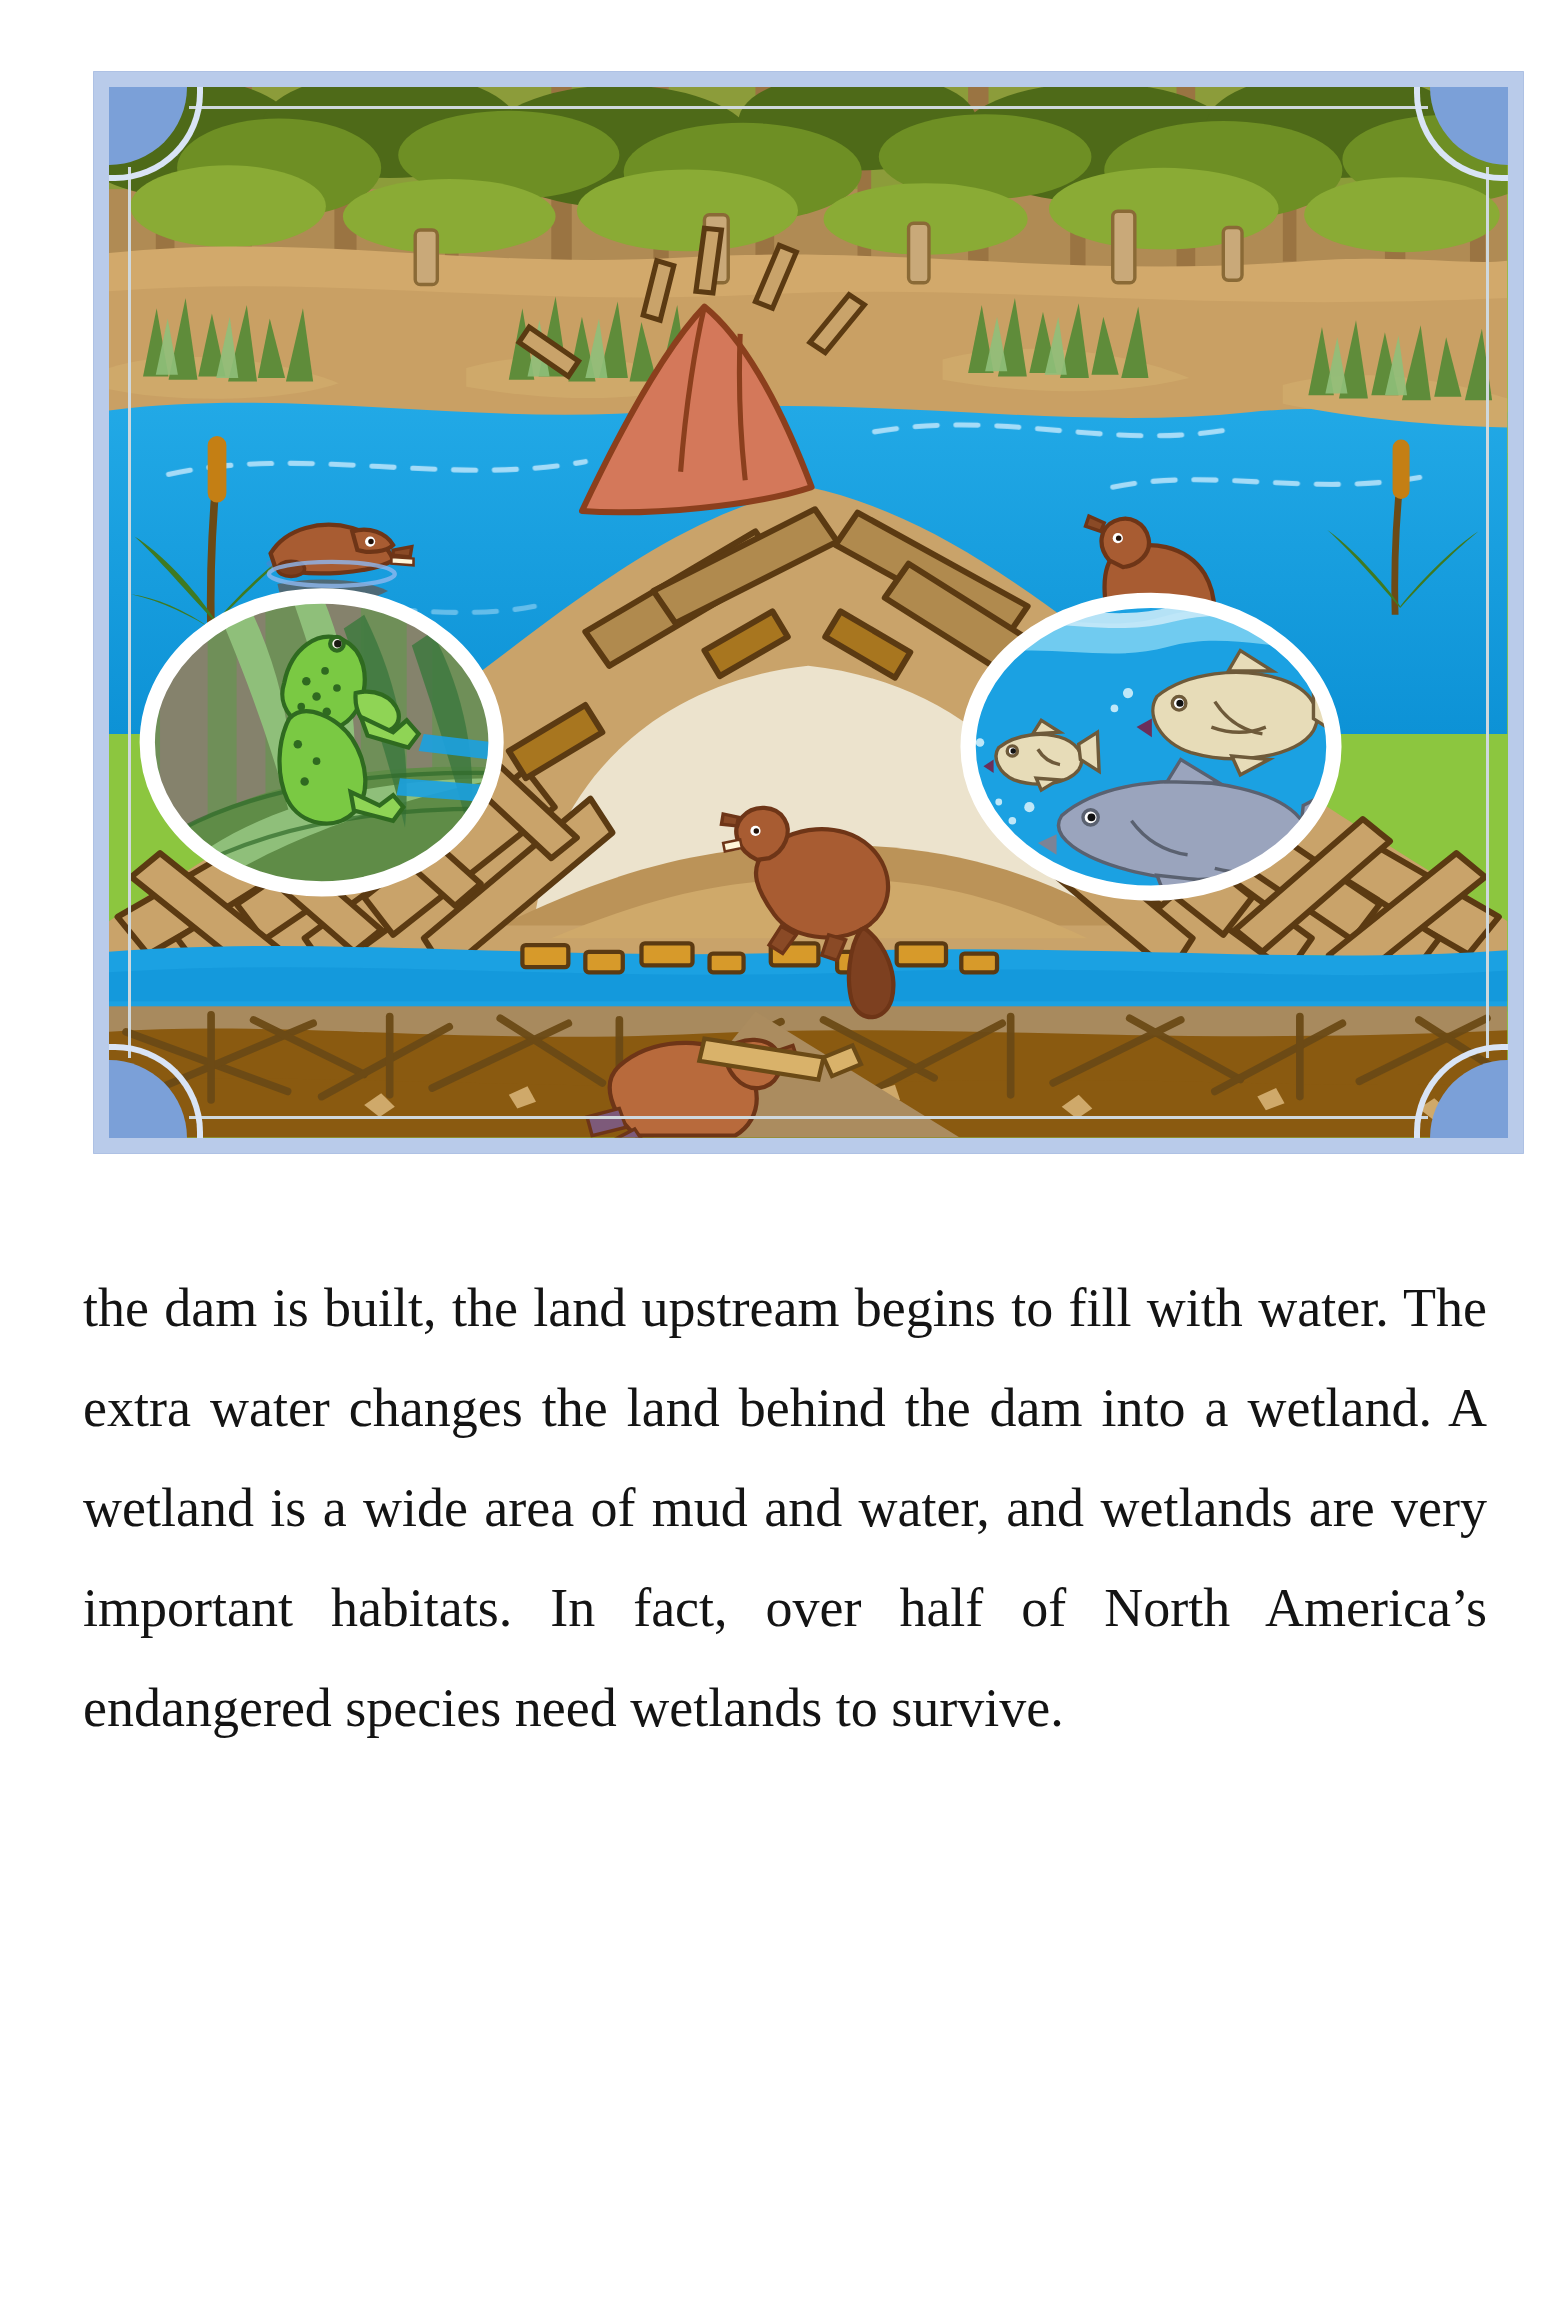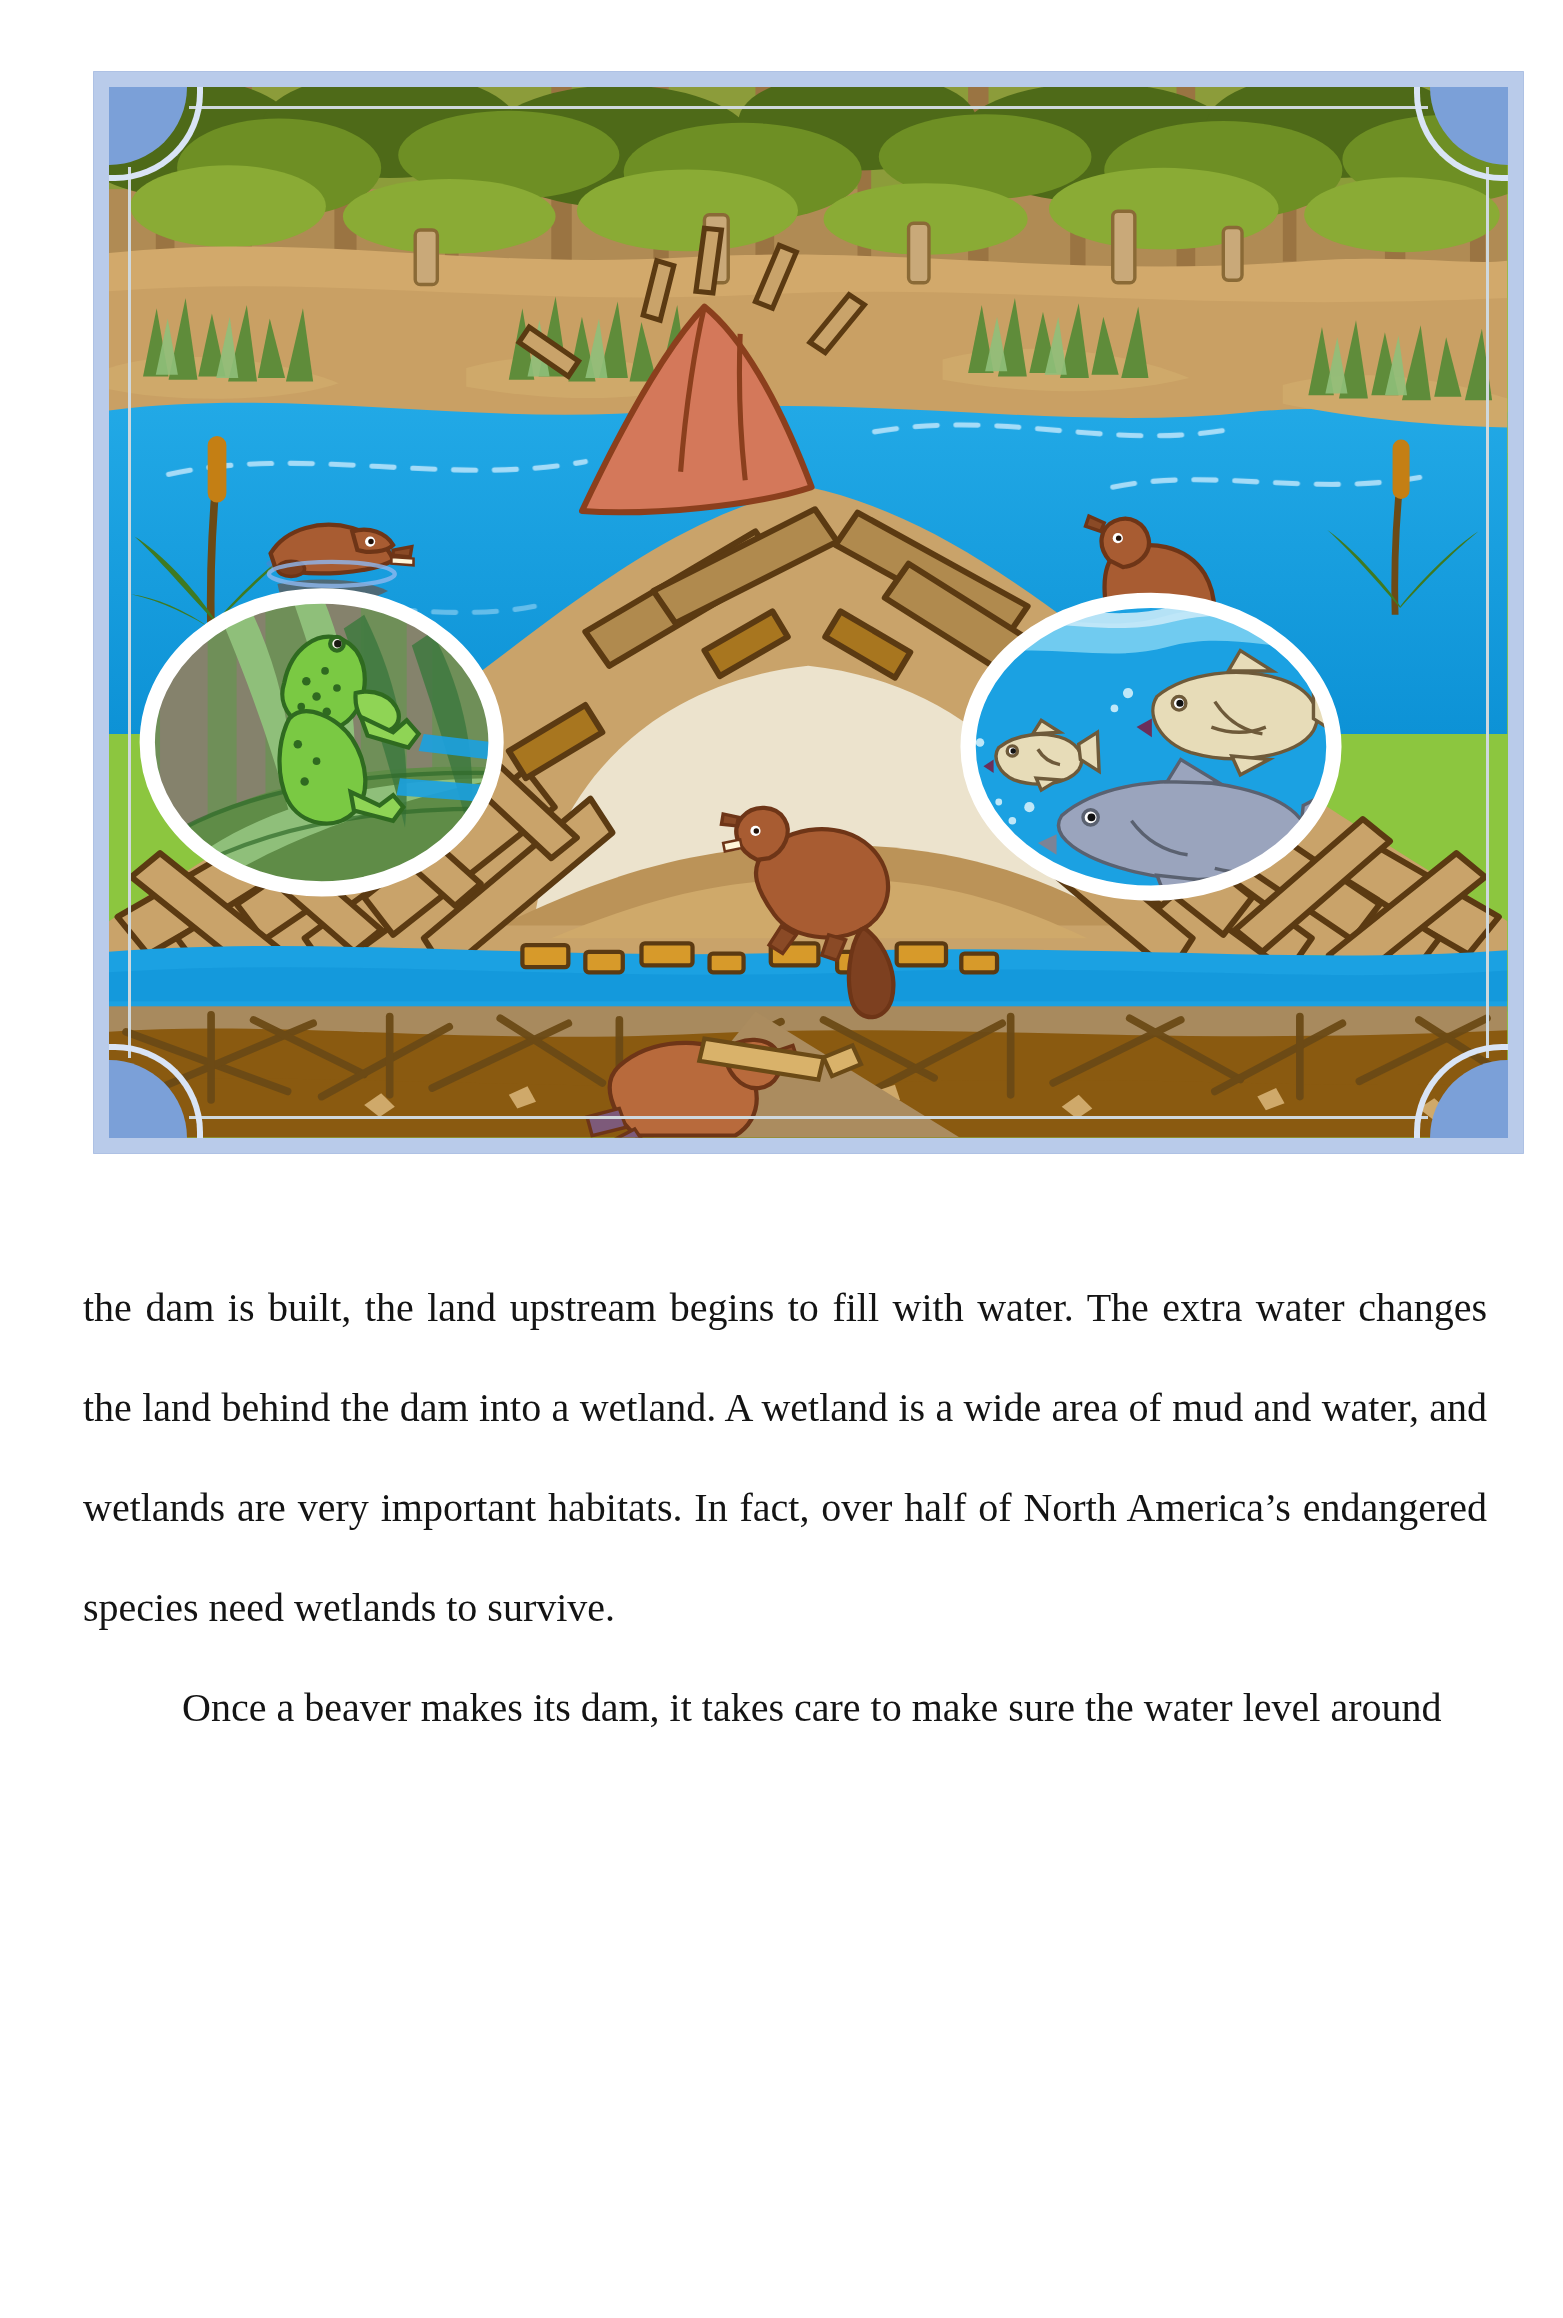--- a/index.html
+++ b/index.html
@@ -37,21 +37,21 @@
   .hairline.bottom{left:95px;right:95px;bottom:34px;height:3.4px;}
   .hairline.left{top:95px;bottom:95px;left:34px;width:3.4px;}
   .hairline.right{top:95px;bottom:95px;right:34px;width:3.4px;}
 
   .scene{position:absolute;inset:0;}
   .scene svg{display:block;width:100%;height:100%;}
 
   
   .body-text{
     position:absolute;left:83px;top:1258px;width:1404px;
-    font-size:40px;line-height:100px;color:#141414;
+    font-size:54px;line-height:100px;color:#141414;
     text-align:justify;text-justify:inter-word;
     -webkit-font-smoothing:antialiased;
   }
   .body-text p{margin:0;}
   .body-text p.indent{text-indent:99px;}
   .body-text p:last-child{text-align:justify;}
 </style>
 </head>
 <body>
 
@@ -504,17 +504,16 @@
     <div class="corner br"></div>
 
     <div class="corner-arc tl"></div>
     <div class="corner-arc tr"></div>
     <div class="corner-arc bl"></div>
     <div class="corner-arc br"></div>
   </div>
 
   <div class="body-text">
     <p>the dam is built, the land upstream begins to fill with water. The extra water changes the land behind the dam into a wetland. A wetland is a wide area of mud and water, and wetlands are very important habitats. In fact, over half of North America’s endangered species need wetlands to survive.</p>
-    <p class="indent">Once a beaver makes its dam, it takes care to make sure the water level around</p>
   </div>
 
 </div>
 
 
 </body></html>

